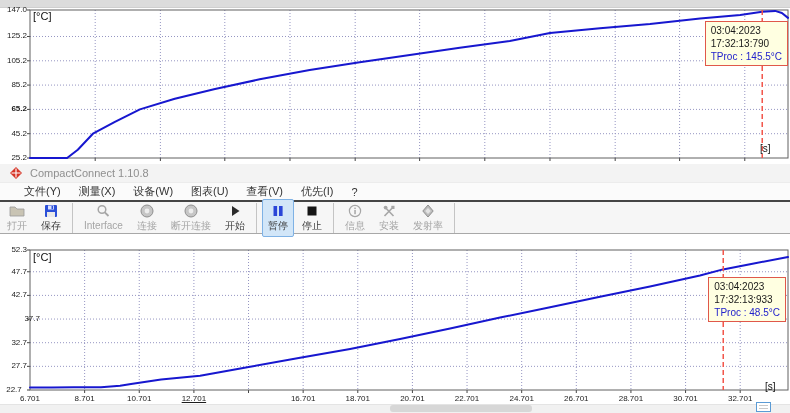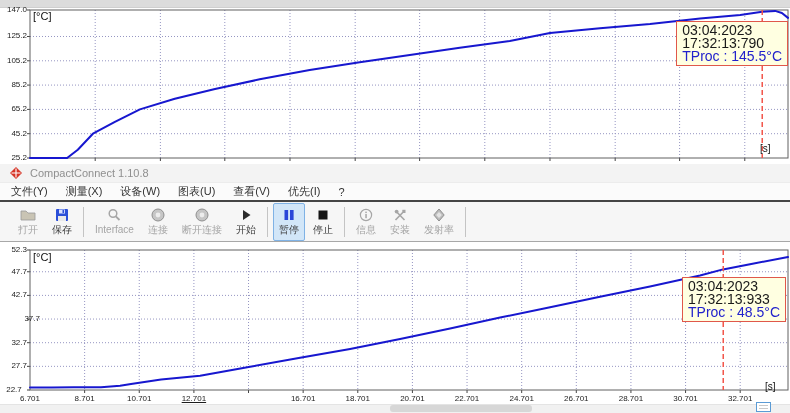--- a/index.html
+++ b/index.html
@@ -8,33 +8,33 @@
   .panel{position:absolute;left:0;width:790px;background:#ffffff;}
   #top-panel{top:0;height:164px;}
   #bottom-panel{top:242px;height:171px;}
   svg.chart{position:absolute;left:0;top:0;}
   #top-strip{position:absolute;left:0;top:0;width:790px;height:7px;background:#dcdcdc;border-bottom:1px solid #cfcfcf;}
   .ticklabel{position:absolute;font-size:8px;color:#1c1c1c;white-space:nowrap;line-height:10px;}
   .y-tick{width:26px;text-align:right;}
   .x-tick{width:40px;text-align:center;}
   .unit{position:absolute;font-size:11px;color:#111;line-height:12px;}
   .tooltip{position:absolute;background:#ffffe1;border:1px solid #e0584a;padding:2px 5px;
-           font-size:14px;line-height:13px;color:#1a1a1a;z-index:6;white-space:nowrap;}
+           font-size:10px;line-height:13px;color:#1a1a1a;z-index:6;white-space:nowrap;}
   .tooltip .tproc{color:#2222cc;}
   #titlebar{position:absolute;top:164px;left:0;width:790px;height:19px;background:#f3f3f3;
             display:flex;align-items:center;box-sizing:border-box;padding-left:10px;
             font-size:11px;color:#8f8f8f;border-bottom:1px solid #ececec;}
   #app-logo{display:inline-flex;margin-right:8px;}
   #menubar{position:absolute;top:183px;left:0;width:790px;height:17px;background:#fbfbfb;
-           display:flex;align-items:center;box-sizing:border-box;padding-left:2px;
+           display:flex;align-items:center;box-sizing:border-box;padding-left:15px;
            font-size:11px;color:#333;}
   .menu-item{padding:1px 9px;cursor:default;}
-  #toolbar{position:absolute;top:200px;left:0;width:790px;height:42px;background:#f6f6f6;
+  #toolbar{position:absolute;top:200px;left:0;width:790px;height:34px;background:#f6f6f6;
            border-top:2px solid #454545;border-bottom:1px solid #a8a8a8;box-sizing:border-box;
-           display:flex;align-items:center;padding-left:11px;}
+           display:flex;align-items:center;padding-left:0;}
   .tb-btn{display:flex;flex-direction:column;align-items:center;justify-content:center;
           height:34px;padding:1px 5px;margin:0 1px;font-size:10px;color:#3d3d3d;
           border:1px solid transparent;border-radius:2px;line-height:12px;white-space:nowrap;}
   .tb-btn .tb-icon{height:16px;display:flex;align-items:center;justify-content:center;margin-bottom:1px;}
   .tb-btn.disabled{color:#a5a5a5;}
   .tb-btn.active{background:#d2e6f8;border-color:#7fb2e5;}
   .tb-sep{width:1px;height:30px;background:#c4c4c4;margin:0 4px;}
   #scroll-track{position:absolute;left:0;top:162px;width:790px;height:9px;background:#f1f1f1;border-top:1px solid #e4e4e4;}
   #scroll-thumb{position:absolute;left:390px;top:163px;width:142px;height:7px;background:#d7d7d7;border-radius:3px;}
   #corner-box{position:absolute;left:756px;top:160px;width:15px;height:10px;background:#ffffff;
@@ -92,21 +92,21 @@
     <span class="unit" style="left:760px;top:143px;font-size:10px">[s]</span>
     <div class="tooltip" style="right:2px;top:21px">
       <div>03:04:2023</div>
       <div>17:32:13:790</div>
       <div class="tproc">TProc : 145.5°C</div>
     </div>
   <div class="ticklabel y-tick" style="left: 1px; top: 5px;">147.0</div>
       <div class="ticklabel y-tick" style="left: 1px; top: 31.4893px;">125.2</div>
       <div class="ticklabel y-tick" style="left: 1px; top: 55.7915px;">105.2</div>
       <div class="ticklabel y-tick" style="left: 1px; top: 80.0936px;">85.2</div>
-      <div class="ticklabel y-tick" style="left: 1px; top: 104.396px;">65.2</div>
+      <div class="ticklabel y-tick" style="left: 1px; top: 104.396px; font-weight: bold;">65.2</div>
       <div class="ticklabel y-tick" style="left: 1px; top: 128.698px;">45.2</div>
       <div class="ticklabel y-tick" style="left: 1px; top: 153px;">25.2</div>
     </div>
 
   <div id="titlebar">
     <span id="app-logo">
         <svg width="12" height="12" viewBox="0 0 12 12">
           <path d="M6 0 L12 6 L6 12 L0 6 Z" fill="#d63426"></path>
           <path d="M6 1.5 V10.5 M1.5 6 H10.5" stroke="#fff" stroke-width="1.1"></path>
         </svg>

